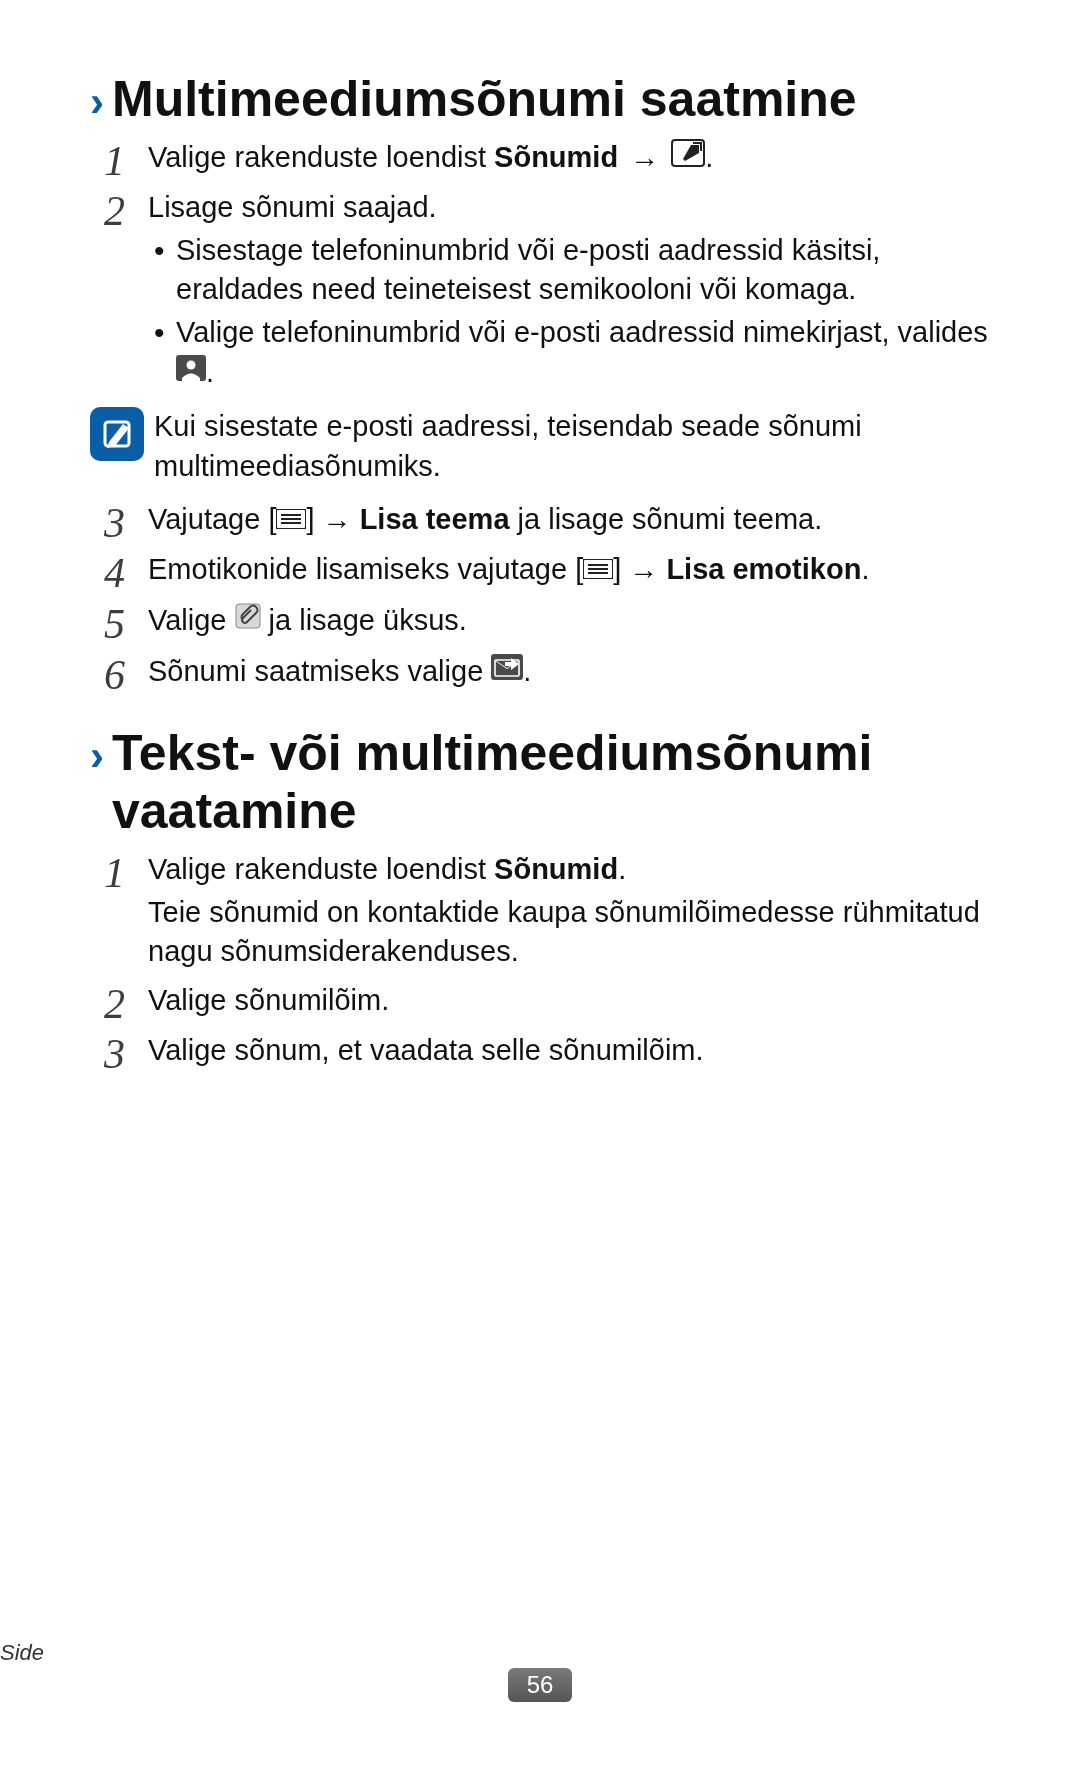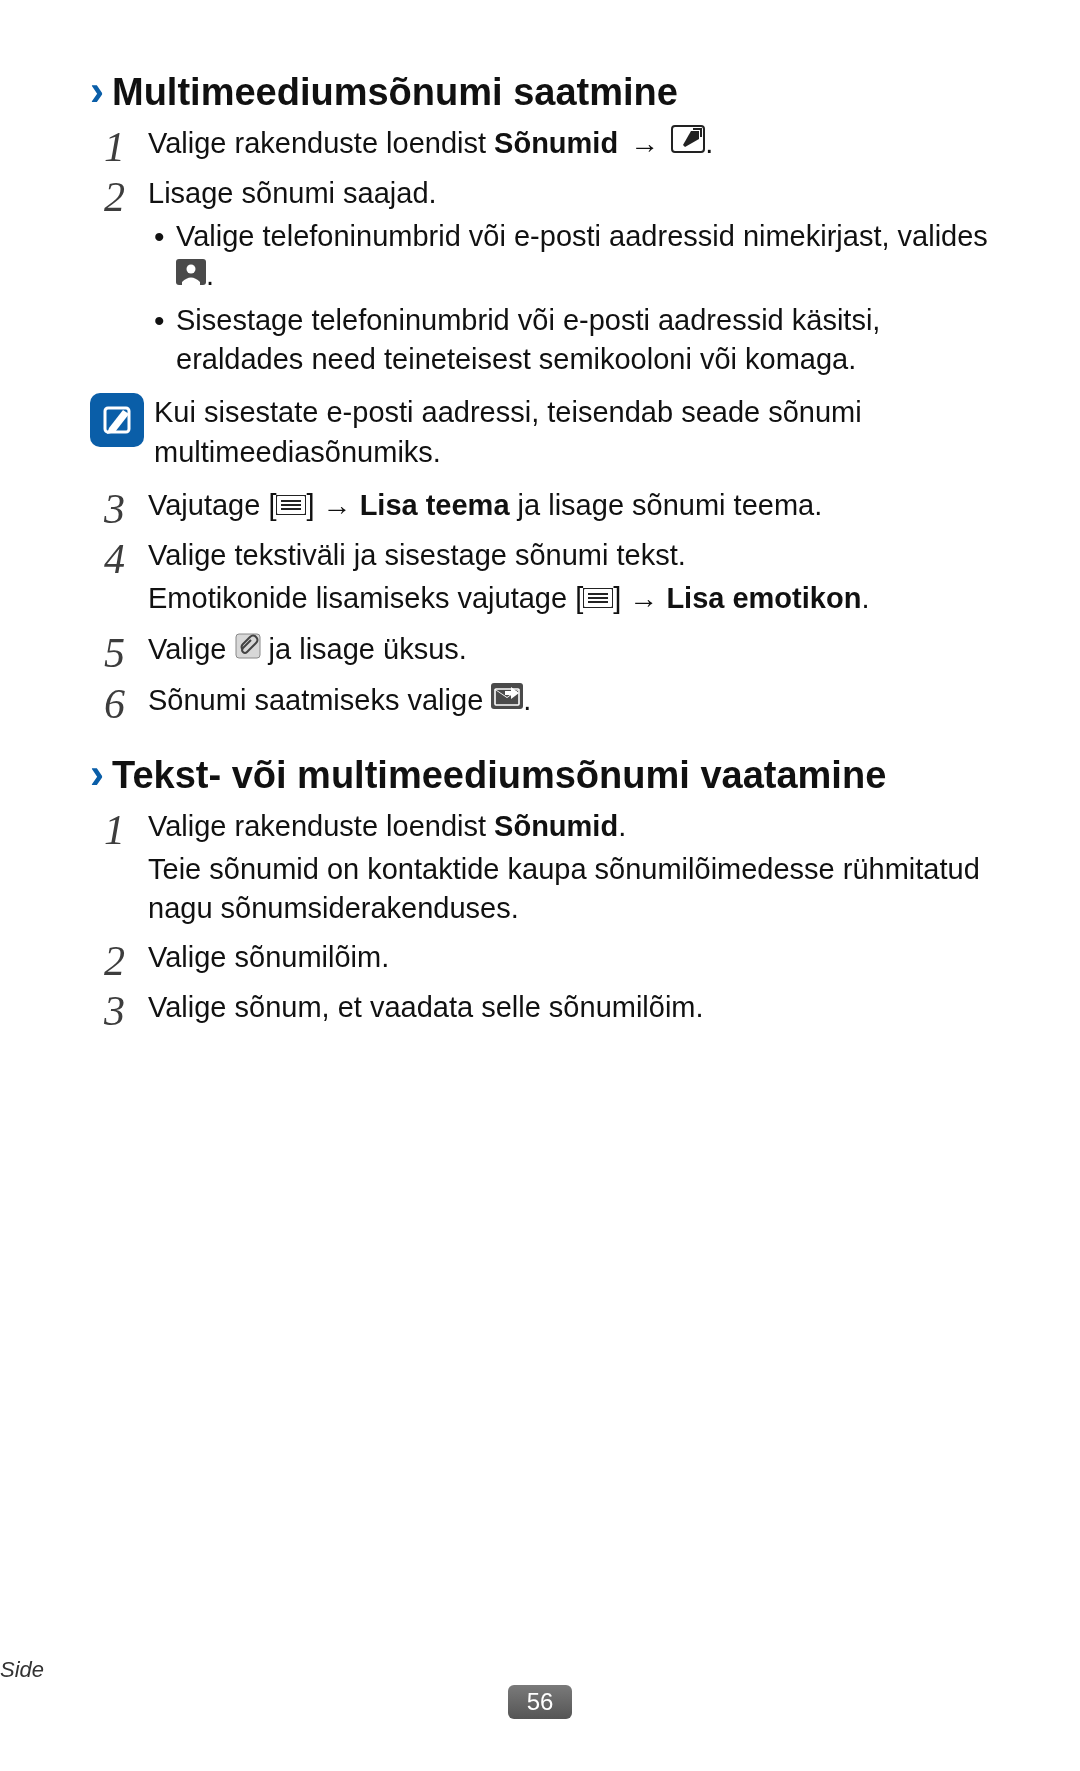--- a/index.html
+++ b/index.html
@@ -24,21 +24,21 @@
   }
   .chev {
     color: #0a5ea8;
     font-weight: 700;
     font-size: 42px;
     margin-right: 8px;
     line-height: 1;
   }
   .section-title {
     font-weight: 700;
-    font-size: 38px;
+    font-size: 50px;
   }
   .step {
     display: flex;
     margin: 6px 0 6px 14px;
   }
   .step-num {
     font-family: Georgia, "Times New Roman", serif;
     font-style: italic;
     font-size: 42px;
     color: #3d3d3d;
@@ -111,21 +111,21 @@
     bottom: 52px;
     left: 0;
     width: 100%;
   }
   .footer-label {
     font-style: italic;
     font-size: 22px;
     color: #333;
   }
   .page-num-box {
-    margin: 2px auto 0 auto;
+    margin: 2px auto 17px auto;
     width: 64px;
     height: 34px;
     background: linear-gradient(#7a7a7a, #555);
     border-radius: 6px;
     color: #fff;
     font-size: 24px;
     display: flex;
     align-items: center;
     justify-content: center;
   }
@@ -149,28 +149,28 @@
             <path d="M22 4 L30 4 L30 12" fill="none" stroke="#222" stroke-width="2"></path>
           </svg></span><span>.</span>
     </div>
   </div>
 
   <div class="step">
     <div class="step-num">2</div>
     <div class="step-body">
       <p>Lisage sõnumi saajad.</p>
       <ul class="bullets">
+        <li>Sisestage telefoninumbrid või e-posti aadressid käsitsi, eraldades need teineteisest semikooloni või komaga.</li>
         <li>
           <span>Valige telefoninumbrid või e-posti aadressid nimekirjast, valides </span><span class="icon"><svg width="30" height="26" viewBox="0 0 30 26">
                 <rect x="0" y="0" width="30" height="26" rx="3" fill="#4a4a4a"></rect>
                 <circle cx="15" cy="10" r="4.5" fill="#fff"></circle>
                 <path d="M6 23 Q15 14 24 23 L24 26 L6 26 Z" fill="#fff"></path>
               </svg></span><span>.</span>
         </li>
-        <li>Sisestage telefoninumbrid või e-posti aadressid käsitsi, eraldades need teineteisest semikooloni või komaga.</li>
       </ul>
     </div>
   </div>
 
   <div class="note-row">
     <div class="note-icon-wrap">
       <div class="note-box">
         <svg width="40" height="40" viewBox="0 0 40 40">
             <rect x="8" y="8" width="24" height="24" rx="3" fill="none" stroke="#fff" stroke-width="3"></rect>
             <path d="M12 28 L26 10 L32 14 L18 32 L10 34 Z" fill="#fff"></path>
@@ -188,21 +188,20 @@
             <line x1="5" y1="6" x2="25" y2="6" stroke="#222" stroke-width="2"></line>
             <line x1="5" y1="10" x2="25" y2="10" stroke="#222" stroke-width="2"></line>
             <line x1="5" y1="14" x2="25" y2="14" stroke="#222" stroke-width="2"></line>
           </svg></span><span>] → </span><span class="bold">Lisa teema</span><span> ja lisage sõnumi teema.</span>
     </div>
   </div>
 
   <div class="step">
     <div class="step-num">4</div>
     <div class="step-body">
-      <p>Valige tekstiväli ja sisestage sõnumi tekst.</p>
       <p>
         <span>Emotikonide lisamiseks vajutage [</span><span class="icon"><svg width="30" height="20" viewBox="0 0 30 20">
               <rect x="0" y="0" width="30" height="20" rx="2" fill="none" stroke="#222" stroke-width="2"></rect>
               <line x1="5" y1="6" x2="25" y2="6" stroke="#222" stroke-width="2"></line>
               <line x1="5" y1="10" x2="25" y2="10" stroke="#222" stroke-width="2"></line>
               <line x1="5" y1="14" x2="25" y2="14" stroke="#222" stroke-width="2"></line>
             </svg></span><span>] → </span><span class="bold">Lisa emotikon</span><span>.</span>
       </p>
     </div>
   </div>

